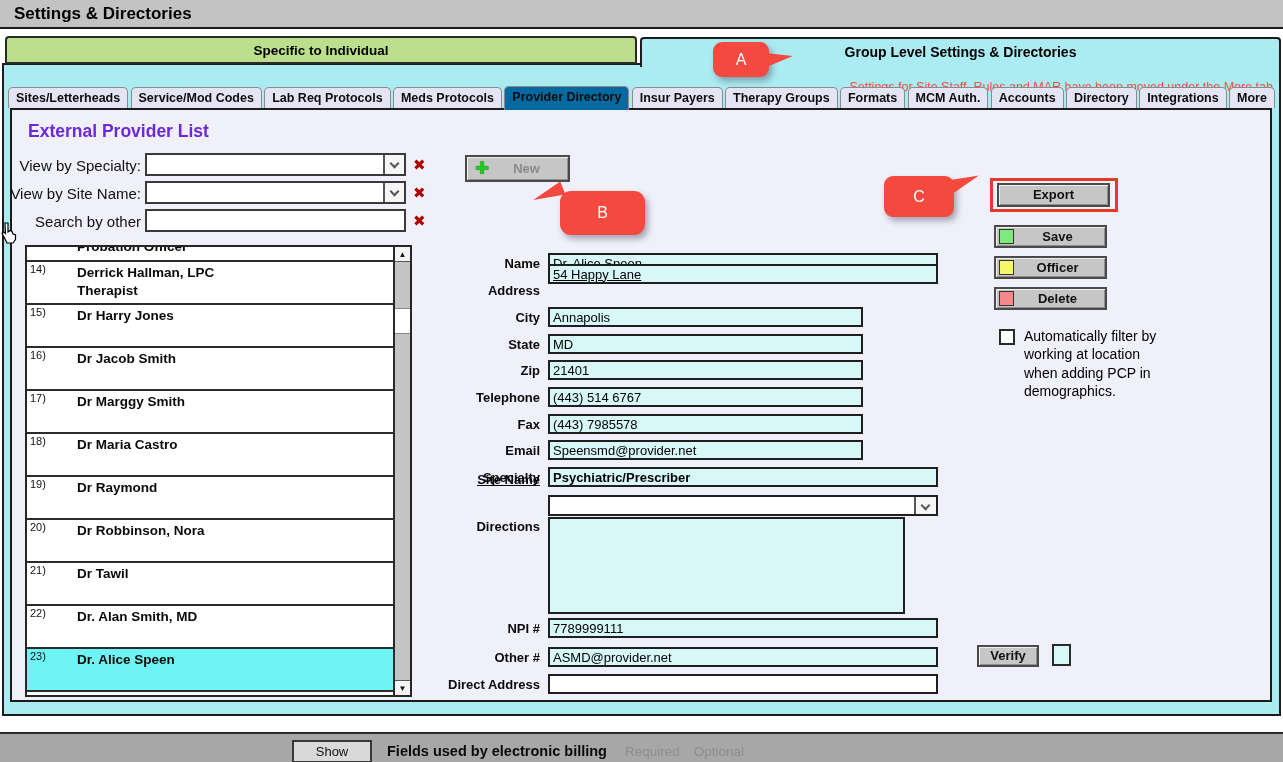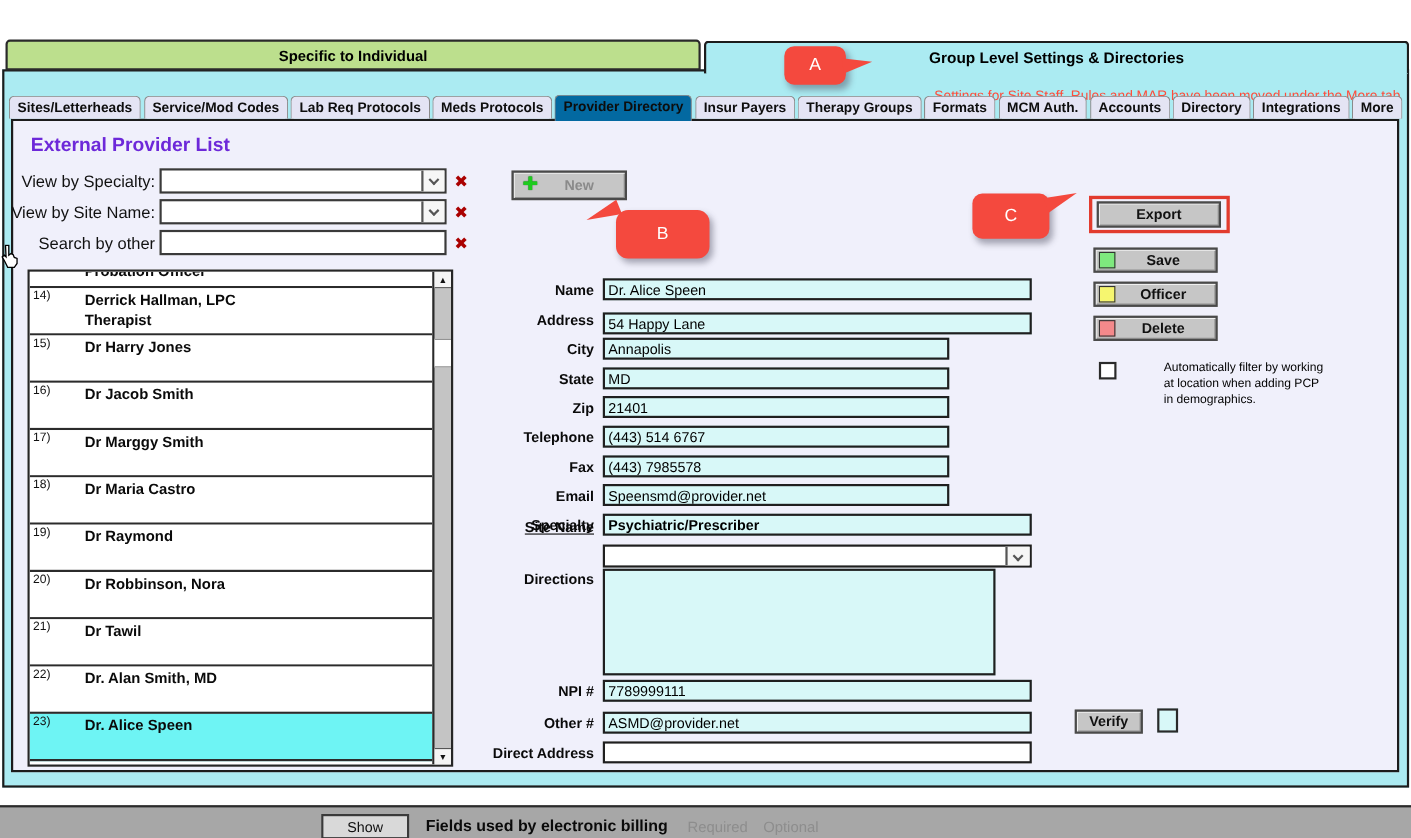--- a/index.html
+++ b/index.html
@@ -62,22 +62,22 @@
   .export-hl { position:absolute; left:990px; top:178px; width:128px; height:34px;
     border:3px solid #e23b2e; z-index:5; }
   .export-btn { left:997px; top:183px; width:113px; height:24px; line-height:20px; }
   .act-btn { left:994px; width:113px; height:23px; }
   .act-btn .sw { position:absolute; left:3px; top:2px; width:15px; height:15px; border:1px solid #333; }
   .act-btn .lbl { display:inline-block; margin-left:14px; line-height:19px; }
   .verify-btn { left:977px; top:645px; width:62px; height:22px; line-height:18px; }
 
   .cb { position:absolute; background:#fff; border:2px solid #2a2a2a; cursor:pointer; z-index:6; }
 
-  .autofilter-text { position:absolute; left:1058px; top:327px; width:146px;
-    font-size:11px; color:#000; line-height:1.32; z-index:5; }
+  .autofilter-text { position:absolute; left:1024px; top:327px; width:146px;
+    font-size:14px; color:#000; line-height:1.32; z-index:5; }
 
   
   .list-box { position:absolute; left:25px; top:245px; width:387px; height:452px;
     background:#fff; border:2px solid #262626; overflow:hidden; z-index:5; }
   .lrow { position:relative; width:366px; border-bottom:2px solid #2b2b2b; background:#fff; cursor:pointer; }
   .lrow.partial { height:15px; overflow:hidden; }
   .lrow.partial .nm { top:-8px; }
   .lrow.item { height:43px; }
   .lrow.selected { background:#6ef4f4; }
   .lrow .num { position:absolute; left:3px; top:1px; font-size:11px; color:#111; }
@@ -135,20 +135,23 @@
   .req-opt { position:absolute; left:625px; top:10px; font-size:13.5px; color:#8d8d8d; }
   .req-opt span { margin-right:14px; }
 
   .hand-cursor { position:absolute; left:0px; top:222px; z-index:10; }
 </style>
 </head>
 <body>
 
 <div class="screen">
 
+  <div class="titlebar">
+    <div class="t">Settings &amp; Directories</div>
+  </div>
 
   <div class="panel-cyan"></div>
 
   <div class="tab-individual">Specific to Individual</div>
   <div class="tab-group">Group Level Settings &amp; Directories</div>
   <div class="notice">Settings for Site Staff, Rules and MAR have been moved under the More tab</div>
 
   <div class="subtabs" id="subtabs">
       <div class="subtab">Sites/Letterheads</div>
       <div class="subtab">Service/Mod Codes</div>
@@ -249,21 +252,21 @@
       <div class="sb-btn sb-up">▲</div>
       <div class="sb-thumb"></div>
       <div class="sb-btn sb-down">▼</div>
     </div>
   </div>
 
   <div id="formrows">
       <div class="fm-label" style="top: 256px;">Name</div>
       <input class="fm-input wide" value="Dr. Alice Speen" style="top: 253px;">
       <div class="fm-label" style="top: 283px;">Address</div>
-      <input class="fm-input wide" value="54 Happy Lane" style="top: 284px;">
+      <input class="fm-input wide" value="54 Happy Lane" style="top: 264px; text-decoration: underline;">
       <div class="fm-label" style="top: 310px;">City</div>
       <input class="fm-input narrow" value="Annapolis" style="top: 307px;">
       <div class="fm-label" style="top: 337px;">State</div>
       <input class="fm-input narrow" value="MD" style="top: 334px;">
       <div class="fm-label" style="top: 363px;">Zip</div>
       <input class="fm-input narrow" value="21401" style="top: 360px;">
       <div class="fm-label" style="top: 390px;">Telephone</div>
       <input class="fm-input narrow" value="(443) 514 6767" style="top: 387px;">
       <div class="fm-label" style="top: 417px;">Fax</div>
       <input class="fm-input narrow" value="(443) 7985578" style="top: 414px;">

